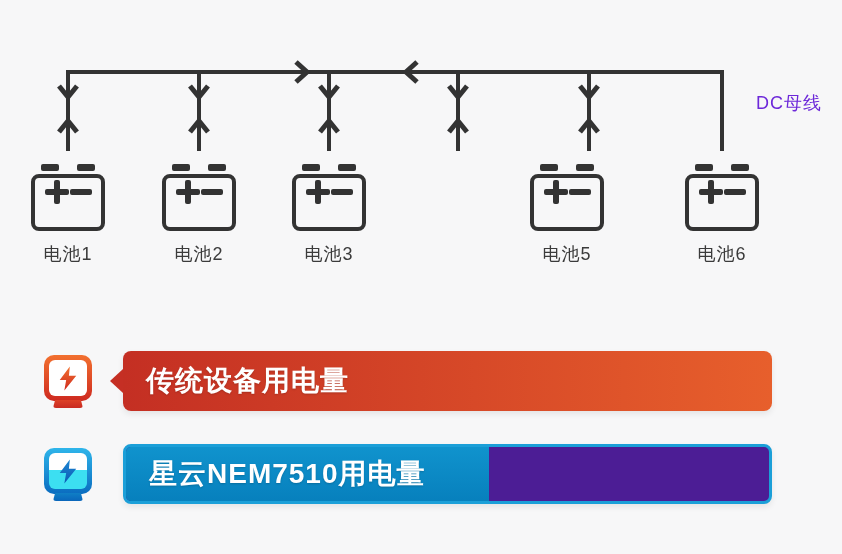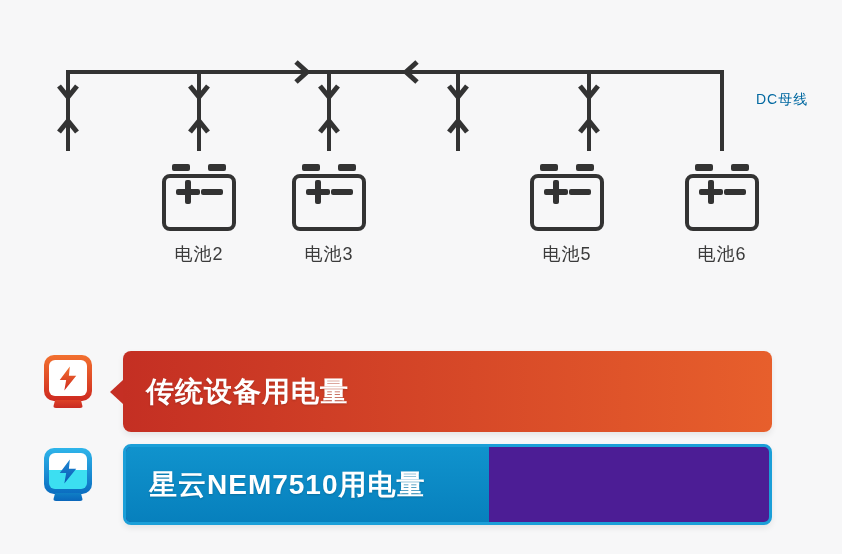--- a/index.html
+++ b/index.html
@@ -10,21 +10,21 @@
   .stage{
     position:relative;
     width:842px;height:554px;
     background:#f7f7f8;
     overflow:hidden;
   }
   
   .wires{position:absolute;left:0;top:0;}
   .dc-label{
     position:absolute;left:756px;top:91px;
-    font-size:14px;color:#0369a1;letter-spacing:1px;
+    font-size:18px;color:#6d28d9;letter-spacing:1px;
   }
   
   .battery{
     position:absolute;top:164px;width:74px;
   }
   .terms{
     position:relative;height:7px;margin:0 0 3px 0;
   }
   .term{
     position:absolute;top:0;width:18px;height:7px;
@@ -70,21 +70,21 @@
   }
   .dev-base{
     width:30px;height:8px;margin:-1px auto 0;
     clip-path:polygon(7% 0,93% 0,100% 100%,0 100%);
     border-radius:0 0 3px 3px;
   }
   .dev-base.red-grad{background:linear-gradient(180deg,#dd4127,#c92b22);}
   .dev-base.blue-grad{background:linear-gradient(180deg,#0f7fc6,#0a66bb);}
   .bolt-svg{position:relative;z-index:2;}
   .bar{
-    position:absolute;left:123px;width:649px;height:81px;
+    position:absolute;left:123px;width:649px;height:60px;
     border-radius:8px;
     display:flex;align-items:center;
     box-shadow:0 3px 6px rgba(0,0,0,0.08);
   }
   .bar-red{
     background:linear-gradient(90deg,#c42f23 0%,#e75f2c 100%);
   }
   .bar-blue{
     box-sizing:border-box;
     border:3px solid #1b9fd8;
@@ -139,20 +139,31 @@
       <path d="M 449 132 L 458 121 L 467 132"></path>
       <path d="M 580 132 L 589 121 L 598 132"></path>
 
       <path d="M 296 62 L 307 72 L 296 82"></path>
       <path d="M 417 62 L 406 72 L 417 82"></path>
     </g>
   </svg>
 
   <div class="dc-label">DC母线</div>
 
+  <div class="battery" style="left:31px">
+    <div class="terms">
+        <span class="term pos-t"></span>
+        <span class="term neg-t"></span>
+      </div>
+    <div class="bat-body">
+        <span class="plus"></span>
+        <span class="minus"></span>
+      </div>
+    <div class="bat-label">电池1</div>
+  </div>
   <div class="battery" style="left:162px">
     <div class="terms">
         <span class="term pos-t"></span>
         <span class="term neg-t"></span>
       </div>
     <div class="bat-body">
         <span class="plus"></span>
         <span class="minus"></span>
       </div>
     <div class="bat-label">电池2</div>

